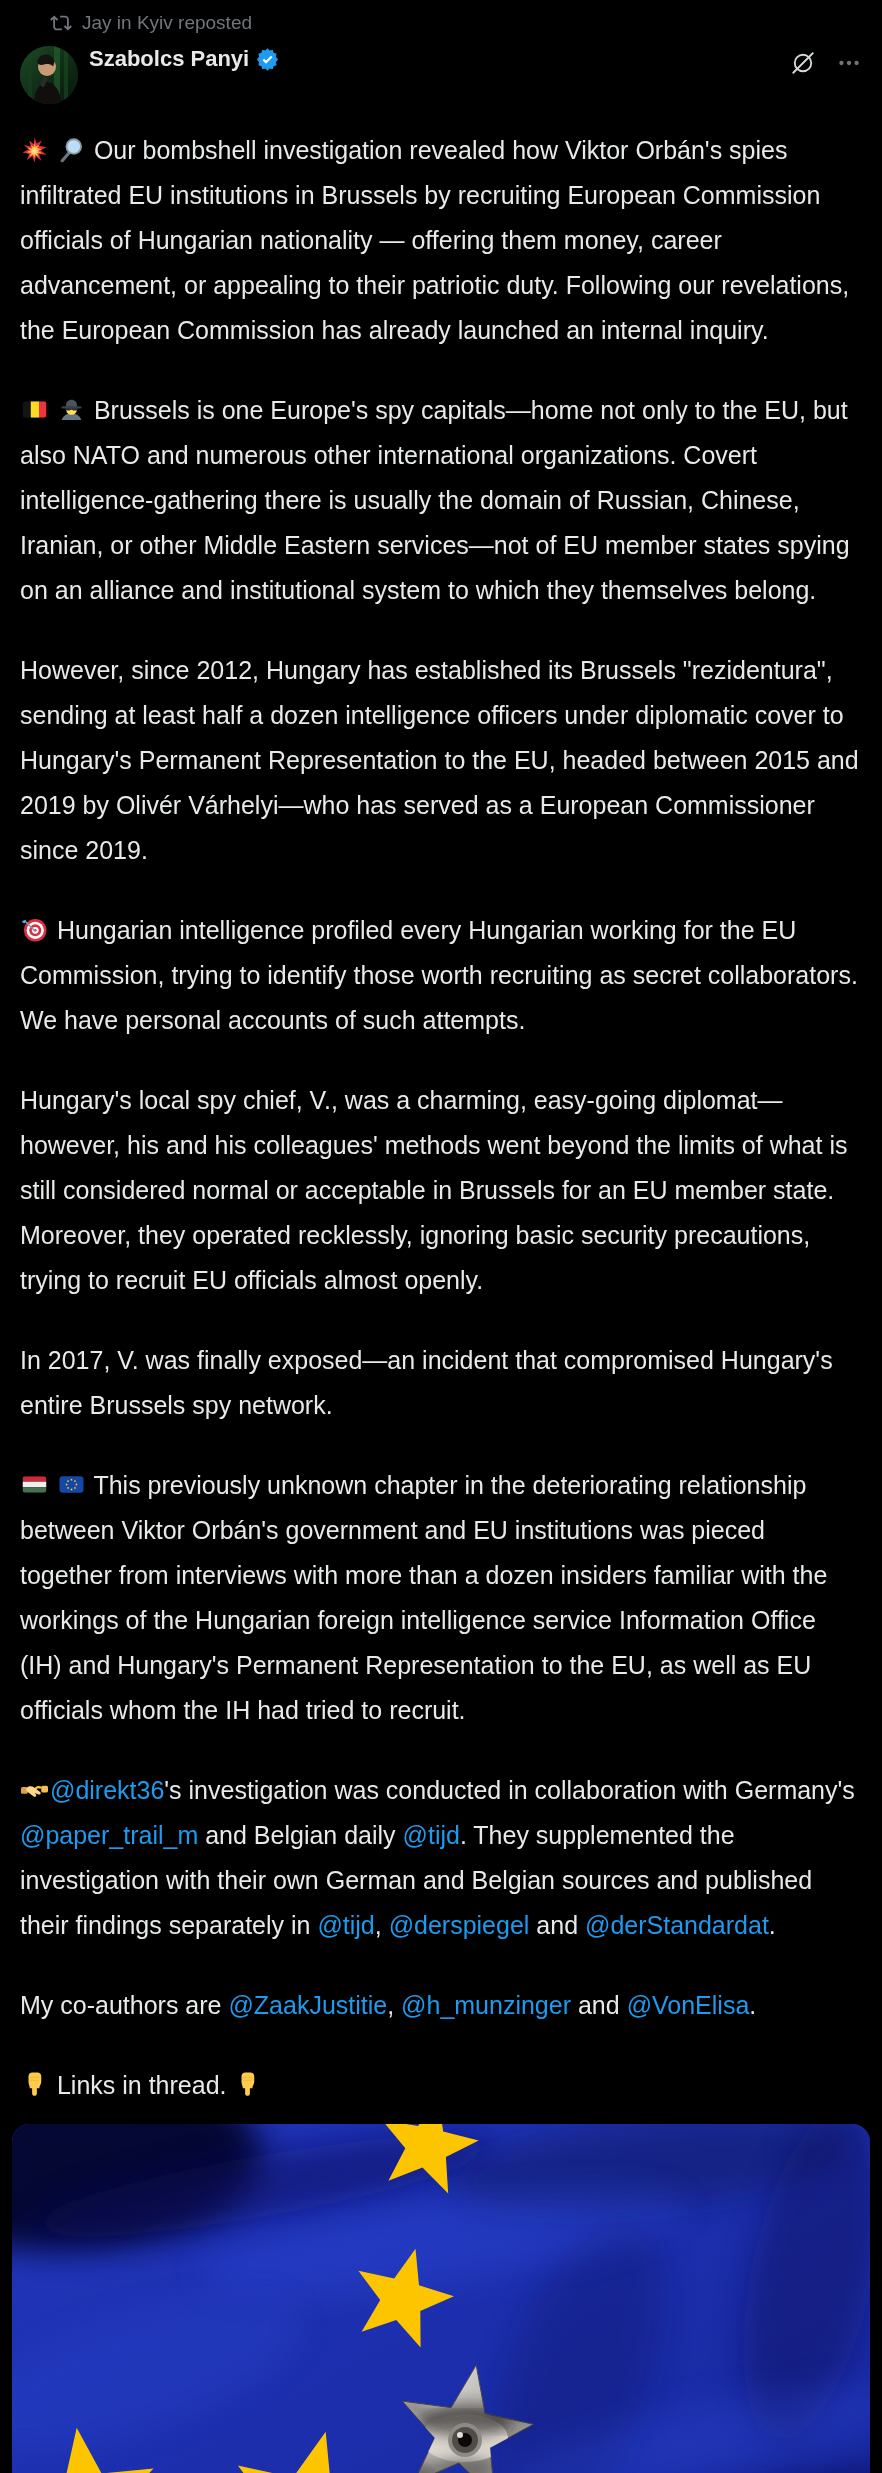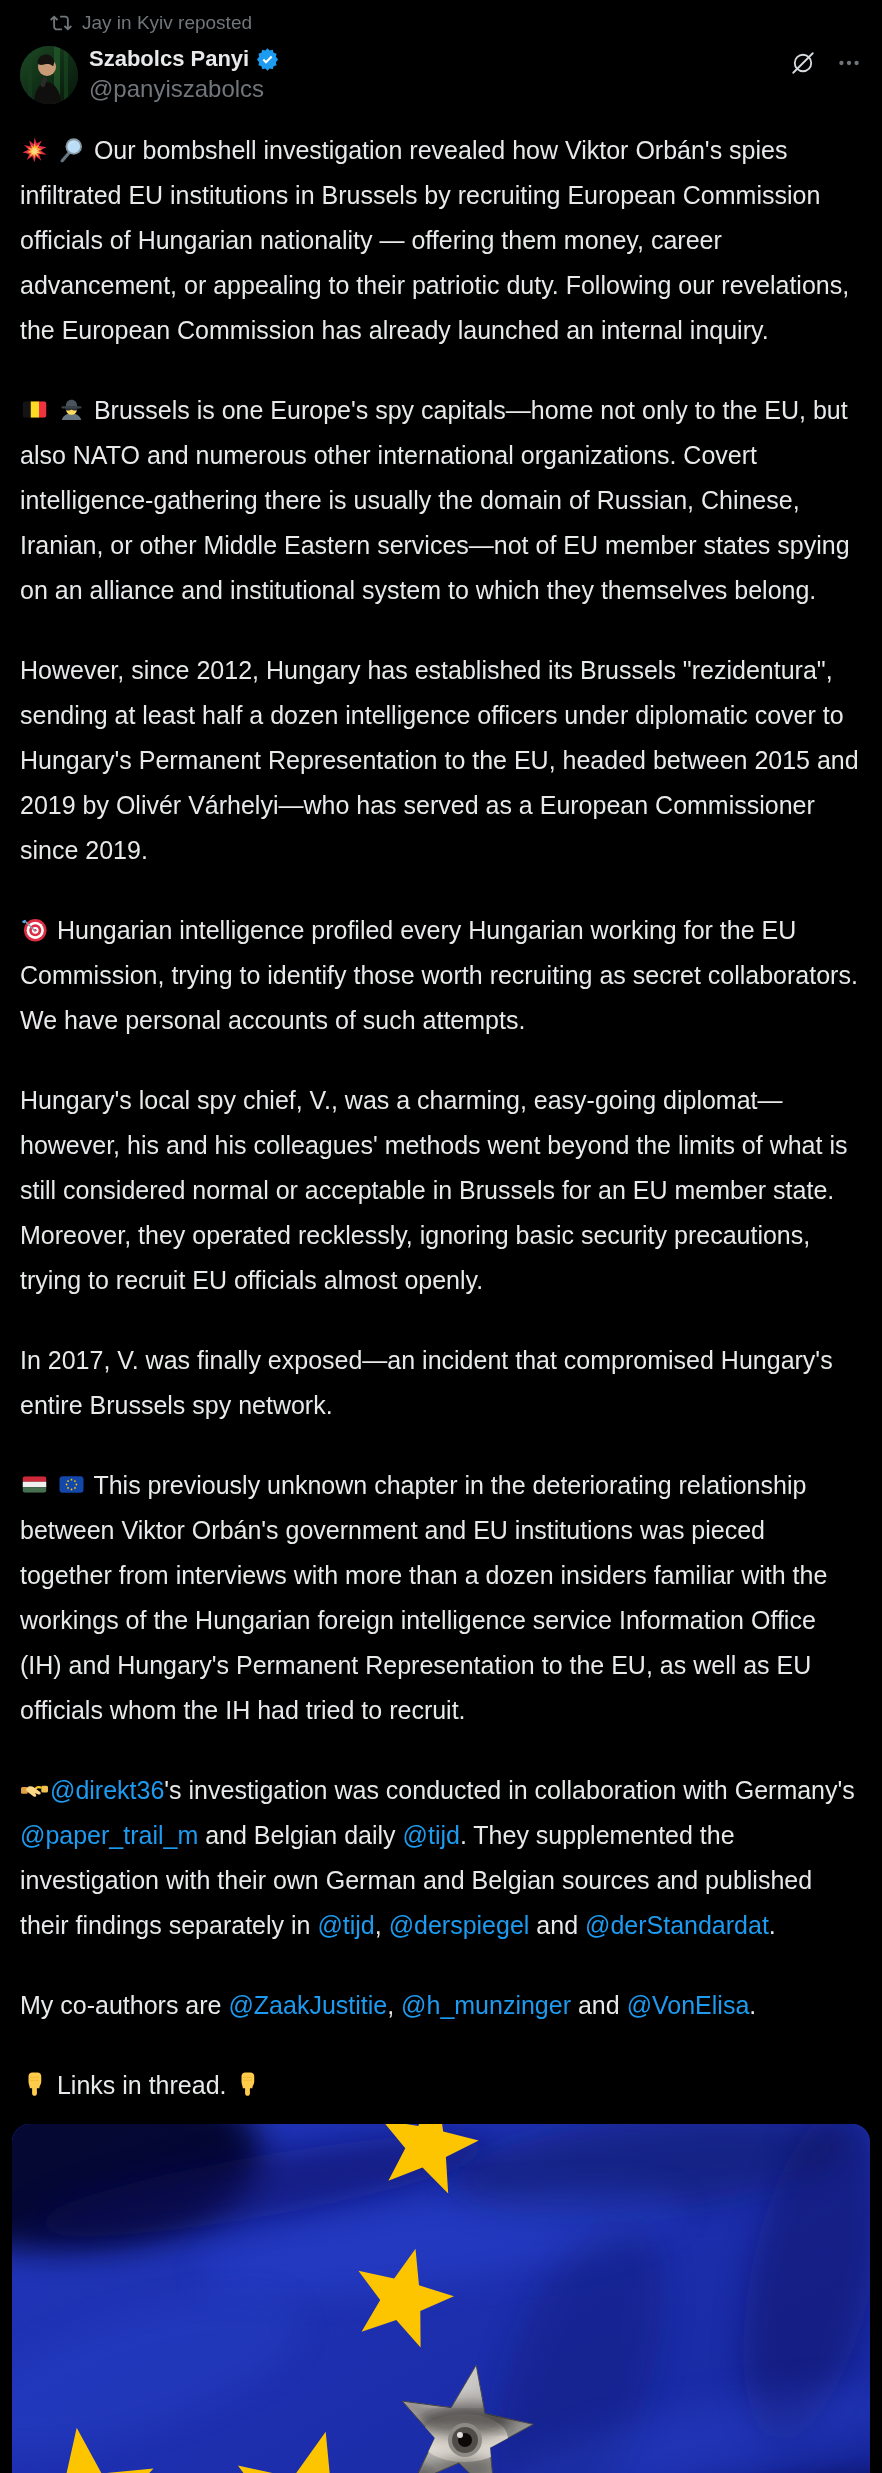--- a/index.html
+++ b/index.html
@@ -90,21 +90,20 @@
     <div class="author-block">
       <div class="author-name-row">
         <span class="author-name">Szabolcs Panyi</span>
         <span class="badge">
           <svg viewBox="0 0 24 24">
               <path fill="#1d9bf0" d="M12 1.3l2.14 2.1 2.9-.7.82 2.87 2.87.82-.7 2.9L22.2 12l-2.17 2.71.7 2.9-2.87.82-.82 2.87-2.9-.7L12 22.7l-2.14-2.1-2.9.7-.82-2.87-2.87-.82.7-2.9L1.8 12l2.17-2.71-.7-2.9 2.87-.82.82-2.87 2.9.7z"></path>
               <path fill="#fff" d="M10.55 16.1l-3.3-3.3 1.47-1.47 1.83 1.83 4.73-4.73 1.47 1.47z"></path>
             </svg>
         </span>
       </div>
-      <div class="author-handle">@panyiszabolcs</div>
     </div>
     <div class="header-icons">
       <span class="hicon">
         <svg viewBox="0 0 24 24" fill="none" stroke="#d6dadd" stroke-width="1.7" stroke-linecap="round">
             <circle cx="12" cy="12" r="7.6"></circle>
             <line x1="21" y1="3" x2="3" y2="21"></line>
           </svg>
       </span>
       <span class="hicon">
         <svg viewBox="0 0 24 24" fill="#71767b">

